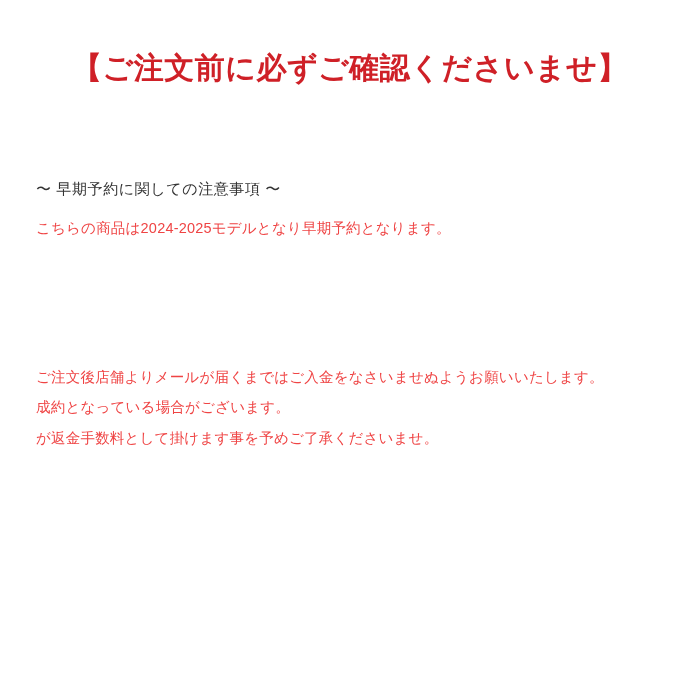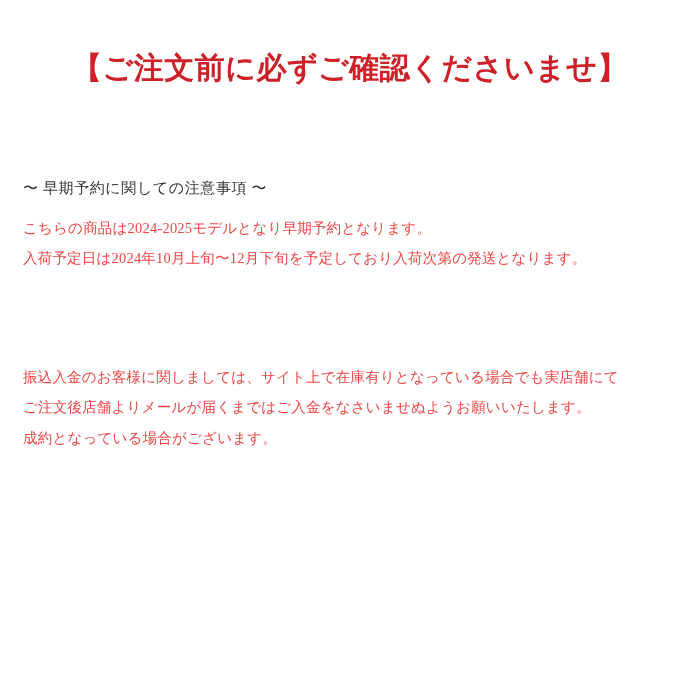--- a/index.html
+++ b/index.html
@@ -29,23 +29,22 @@
     text-align: center;
     color: #cf2027;
     font-size: 30px;
     font-weight: bold;
     letter-spacing: 0.5px;
     line-height: 1.3;
     white-space: nowrap;
   }
   .section {
     position: absolute;
-    left: 23px;
+    left: 36px;
     width: 664px;
-    font-family: Liberation Serif, serif;
   }
   .section-early {
     top: 178px;
   }
   .section-payment {
     top: 362px;
   }
   .section-title {
     font-size: 15px;
     color: #333333;
@@ -69,25 +68,24 @@
 <body>
 
 <div class="page">
 
   <div class="headline">【ご注文前に必ずご確認くださいませ】</div>
 
   <div class="section section-early">
     <div class="section-title">〜 早期予約に関しての注意事項 〜</div>
     <div class="section-body">
       <p>こちらの商品は2024-2025モデルとなり早期予約となります。</p>
-      <p>入荷予定日は2024年10月上旬〜12月下旬を予定しており入荷次第の発送となります。</p>
     </div>
   </div>
 
   <div class="section section-payment">
     <div class="section-body">
-      <p>振込入金のお客様に関しましては、サイト上で在庫有りとなっている場合でも実店舗にて</p>
       <p>ご注文後店舗よりメールが届くまではご入金をなさいませぬようお願いいたします。</p>
       <p>成約となっている場合がございます。</p>
+      <p>が返金手数料として掛けます事を予めご了承くださいませ。</p>
     </div>
   </div>
 
 </div>
 
 </body></html>

